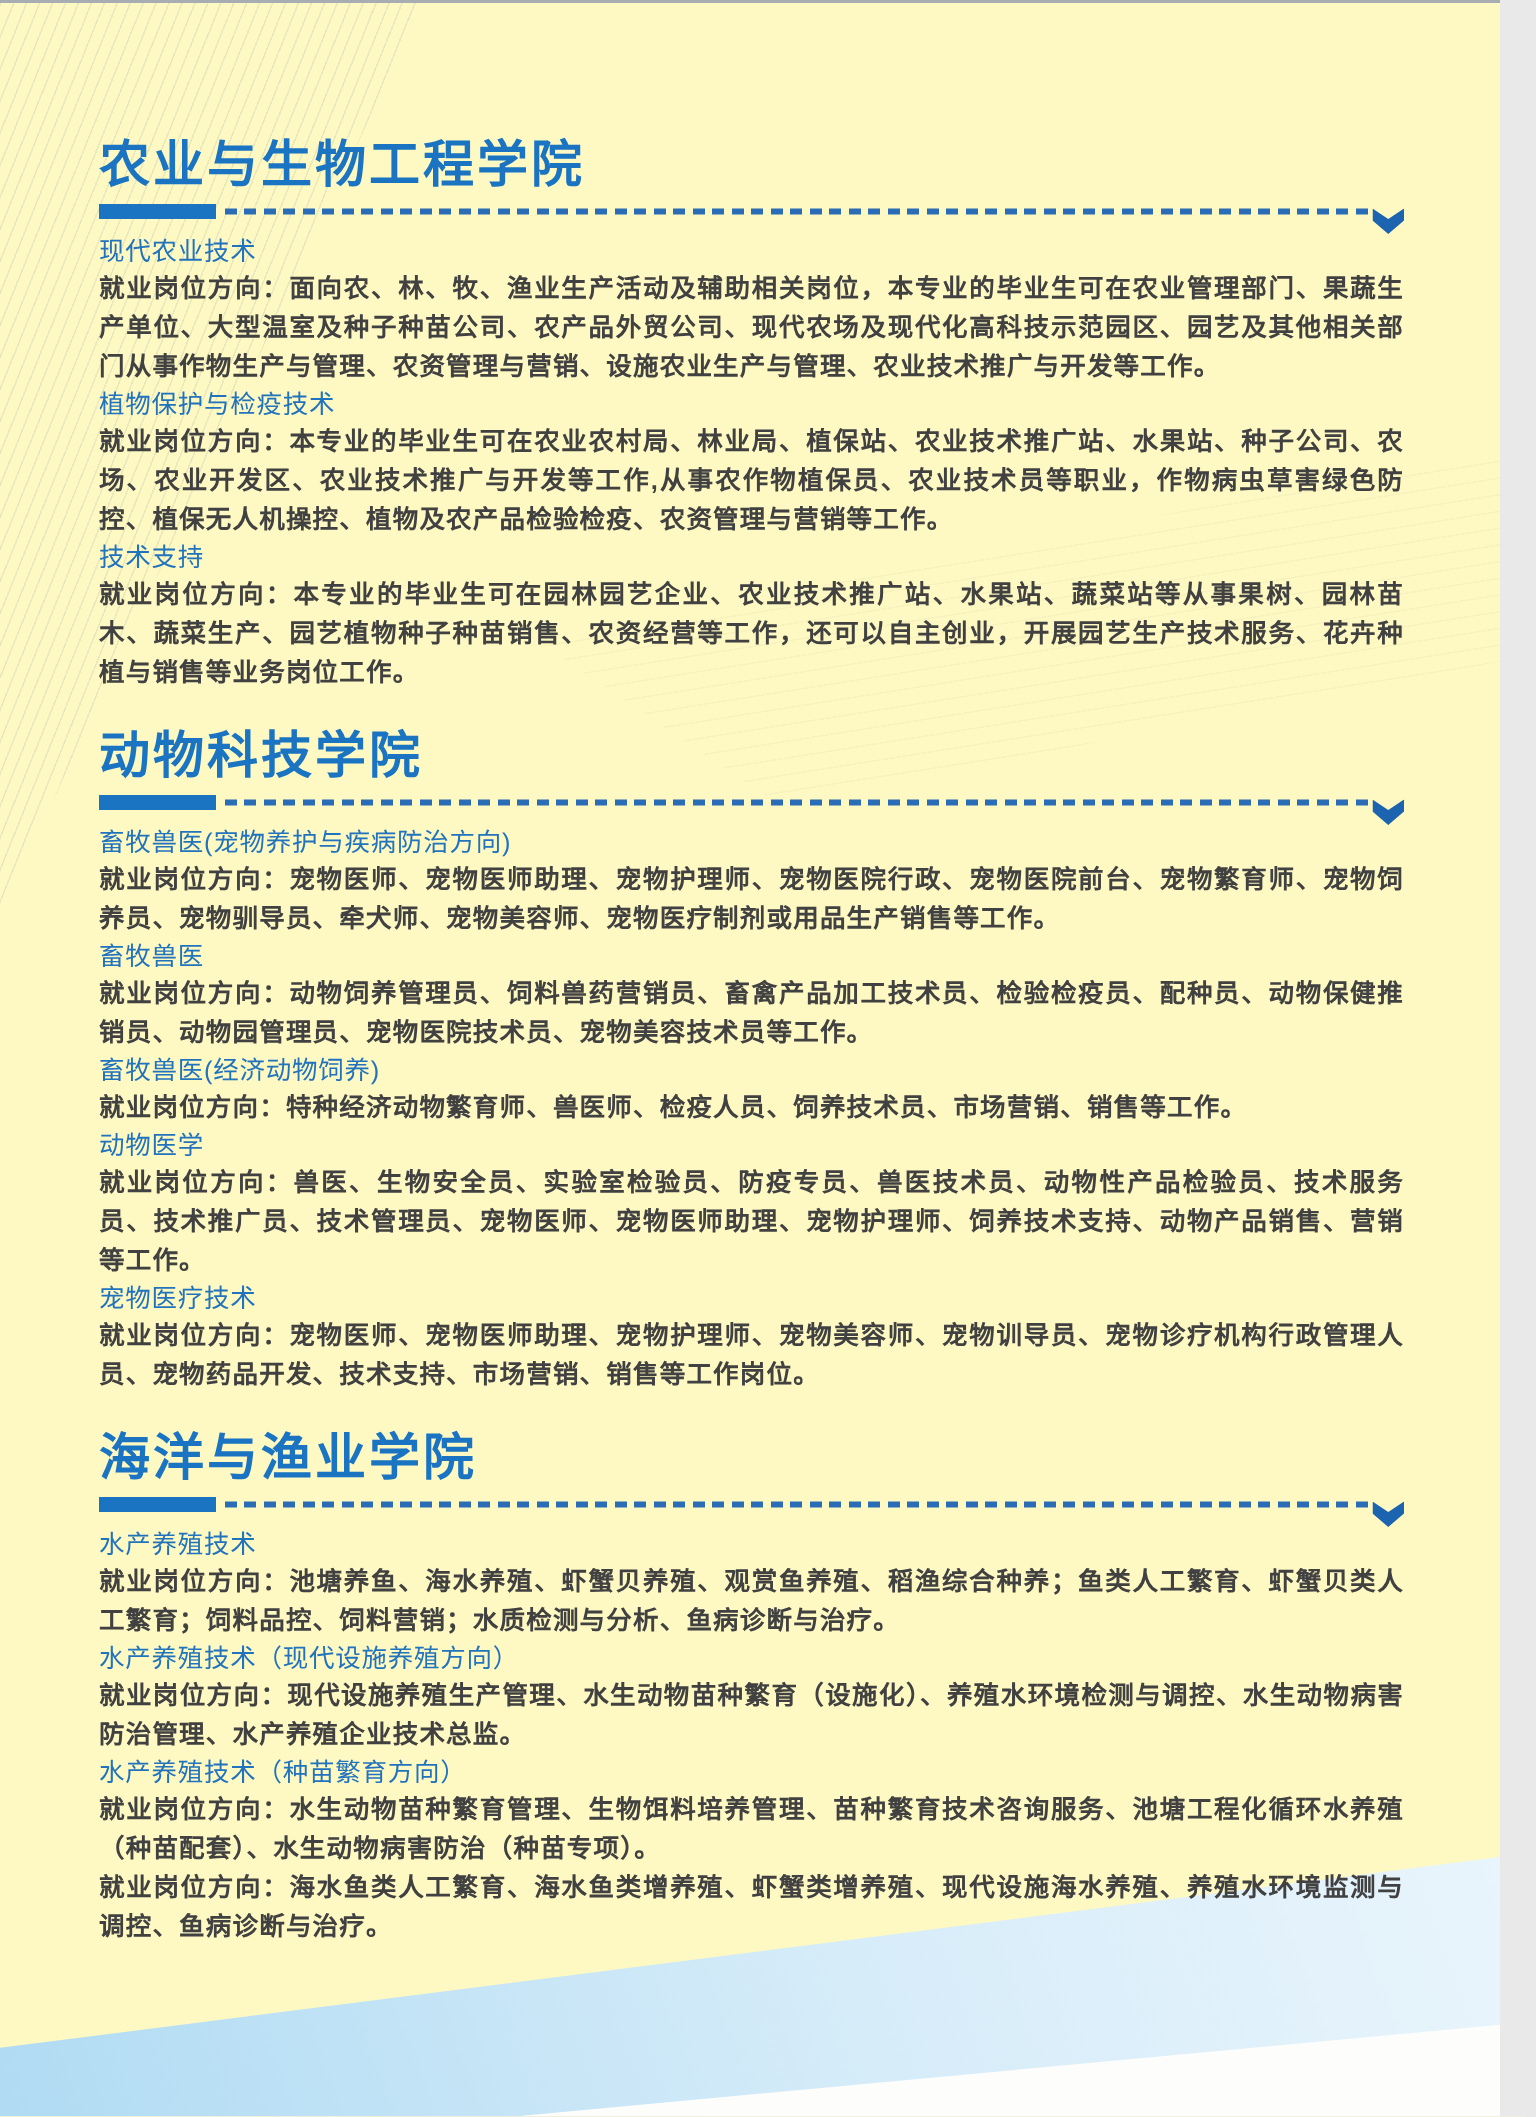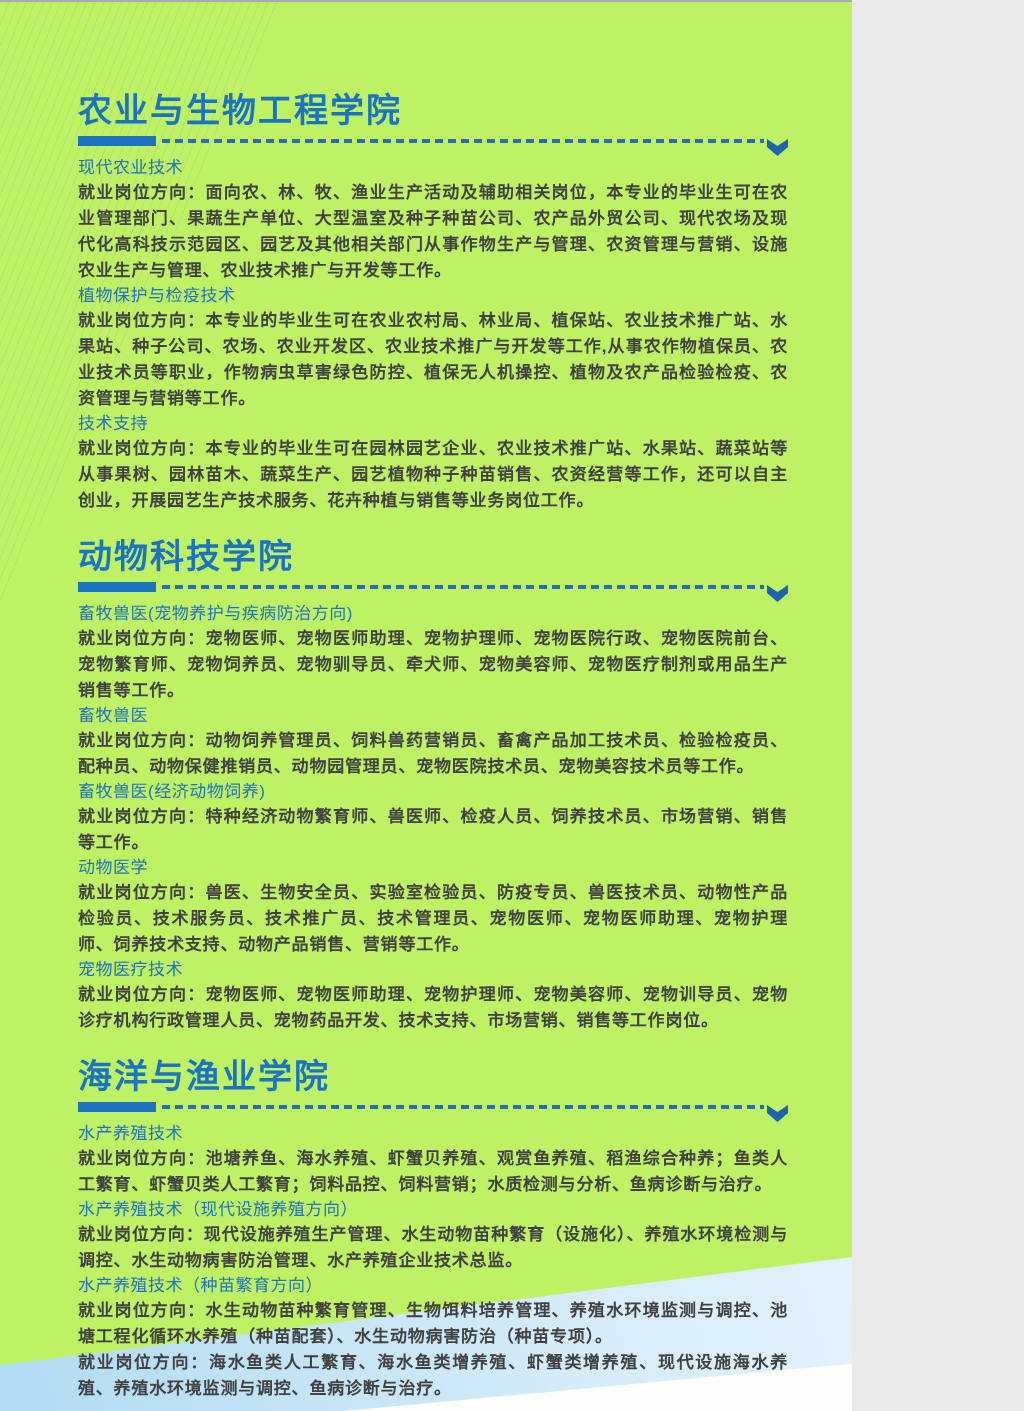--- a/index.html
+++ b/index.html
@@ -1,24 +1,23 @@
 <!DOCTYPE html>
 <html lang="zh-CN"><head>
 <meta charset="utf-8">
 <style>
   * { margin:0; padding:0; box-sizing:border-box; }
   html,body { background:#e9e9e9; }
   body { width:1024px; font-family:"Liberation Sans","DejaVu Sans",sans-serif; }
   .page {
     position:relative;
-    width:852px; height:1411px;
-    background:#bef264;
+    width:1000px; height:1411px;
+    background:#fef9c3;
     border-top:2px solid #a8adb2;
     overflow:hidden;
-    padding-left:12px;
   }
   
   .texture-topleft {
     position:absolute; top:0; left:0; width:470px; height:640px;
     background:repeating-linear-gradient(112deg, rgba(150,165,158,0.20) 0 1px, transparent 1px 8px);
     clip-path:polygon(0 0, 60% 0, 0 95%);
     pointer-events:none;
   }
   
   .texture-mid {
@@ -147,21 +146,21 @@
       <div>
         <div class="major-title">水产养殖技术</div>
         <p class="major-desc">就业岗位方向：池塘养鱼、海水养殖、虾蟹贝养殖、观赏鱼养殖、稻渔综合种养；鱼类人工繁育、虾蟹贝类人工繁育；饲料品控、饲料营销；水质检测与分析、鱼病诊断与治疗。</p>
       </div>
       <div>
         <div class="major-title">水产养殖技术（现代设施养殖方向）</div>
         <p class="major-desc">就业岗位方向：现代设施养殖生产管理、水生动物苗种繁育（设施化）、养殖水环境检测与调控、水生动物病害防治管理、水产养殖企业技术总监。</p>
       </div>
       <div>
         <div class="major-title">水产养殖技术（种苗繁育方向）</div>
-        <p class="major-desc">就业岗位方向：水生动物苗种繁育管理、生物饵料培养管理、养殖水环境监测与调控、池塘工程化循环水养殖（种苗配套）、水生动物病害防治（种苗专项）。</p>
+        <p class="major-desc">就业岗位方向：水生动物苗种繁育管理、生物饵料培养管理、苗种繁育技术咨询服务、池塘工程化循环水养殖（种苗配套）、水生动物病害防治（种苗专项）。</p>
       </div>
       <div>
         <p class="major-desc">就业岗位方向：海水鱼类人工繁育、海水鱼类增养殖、虾蟹类增养殖、现代设施海水养殖、养殖水环境监测与调控、鱼病诊断与治疗。</p>
       </div>
     </section>
 
   </div>
 </div>
 
 </body></html>

